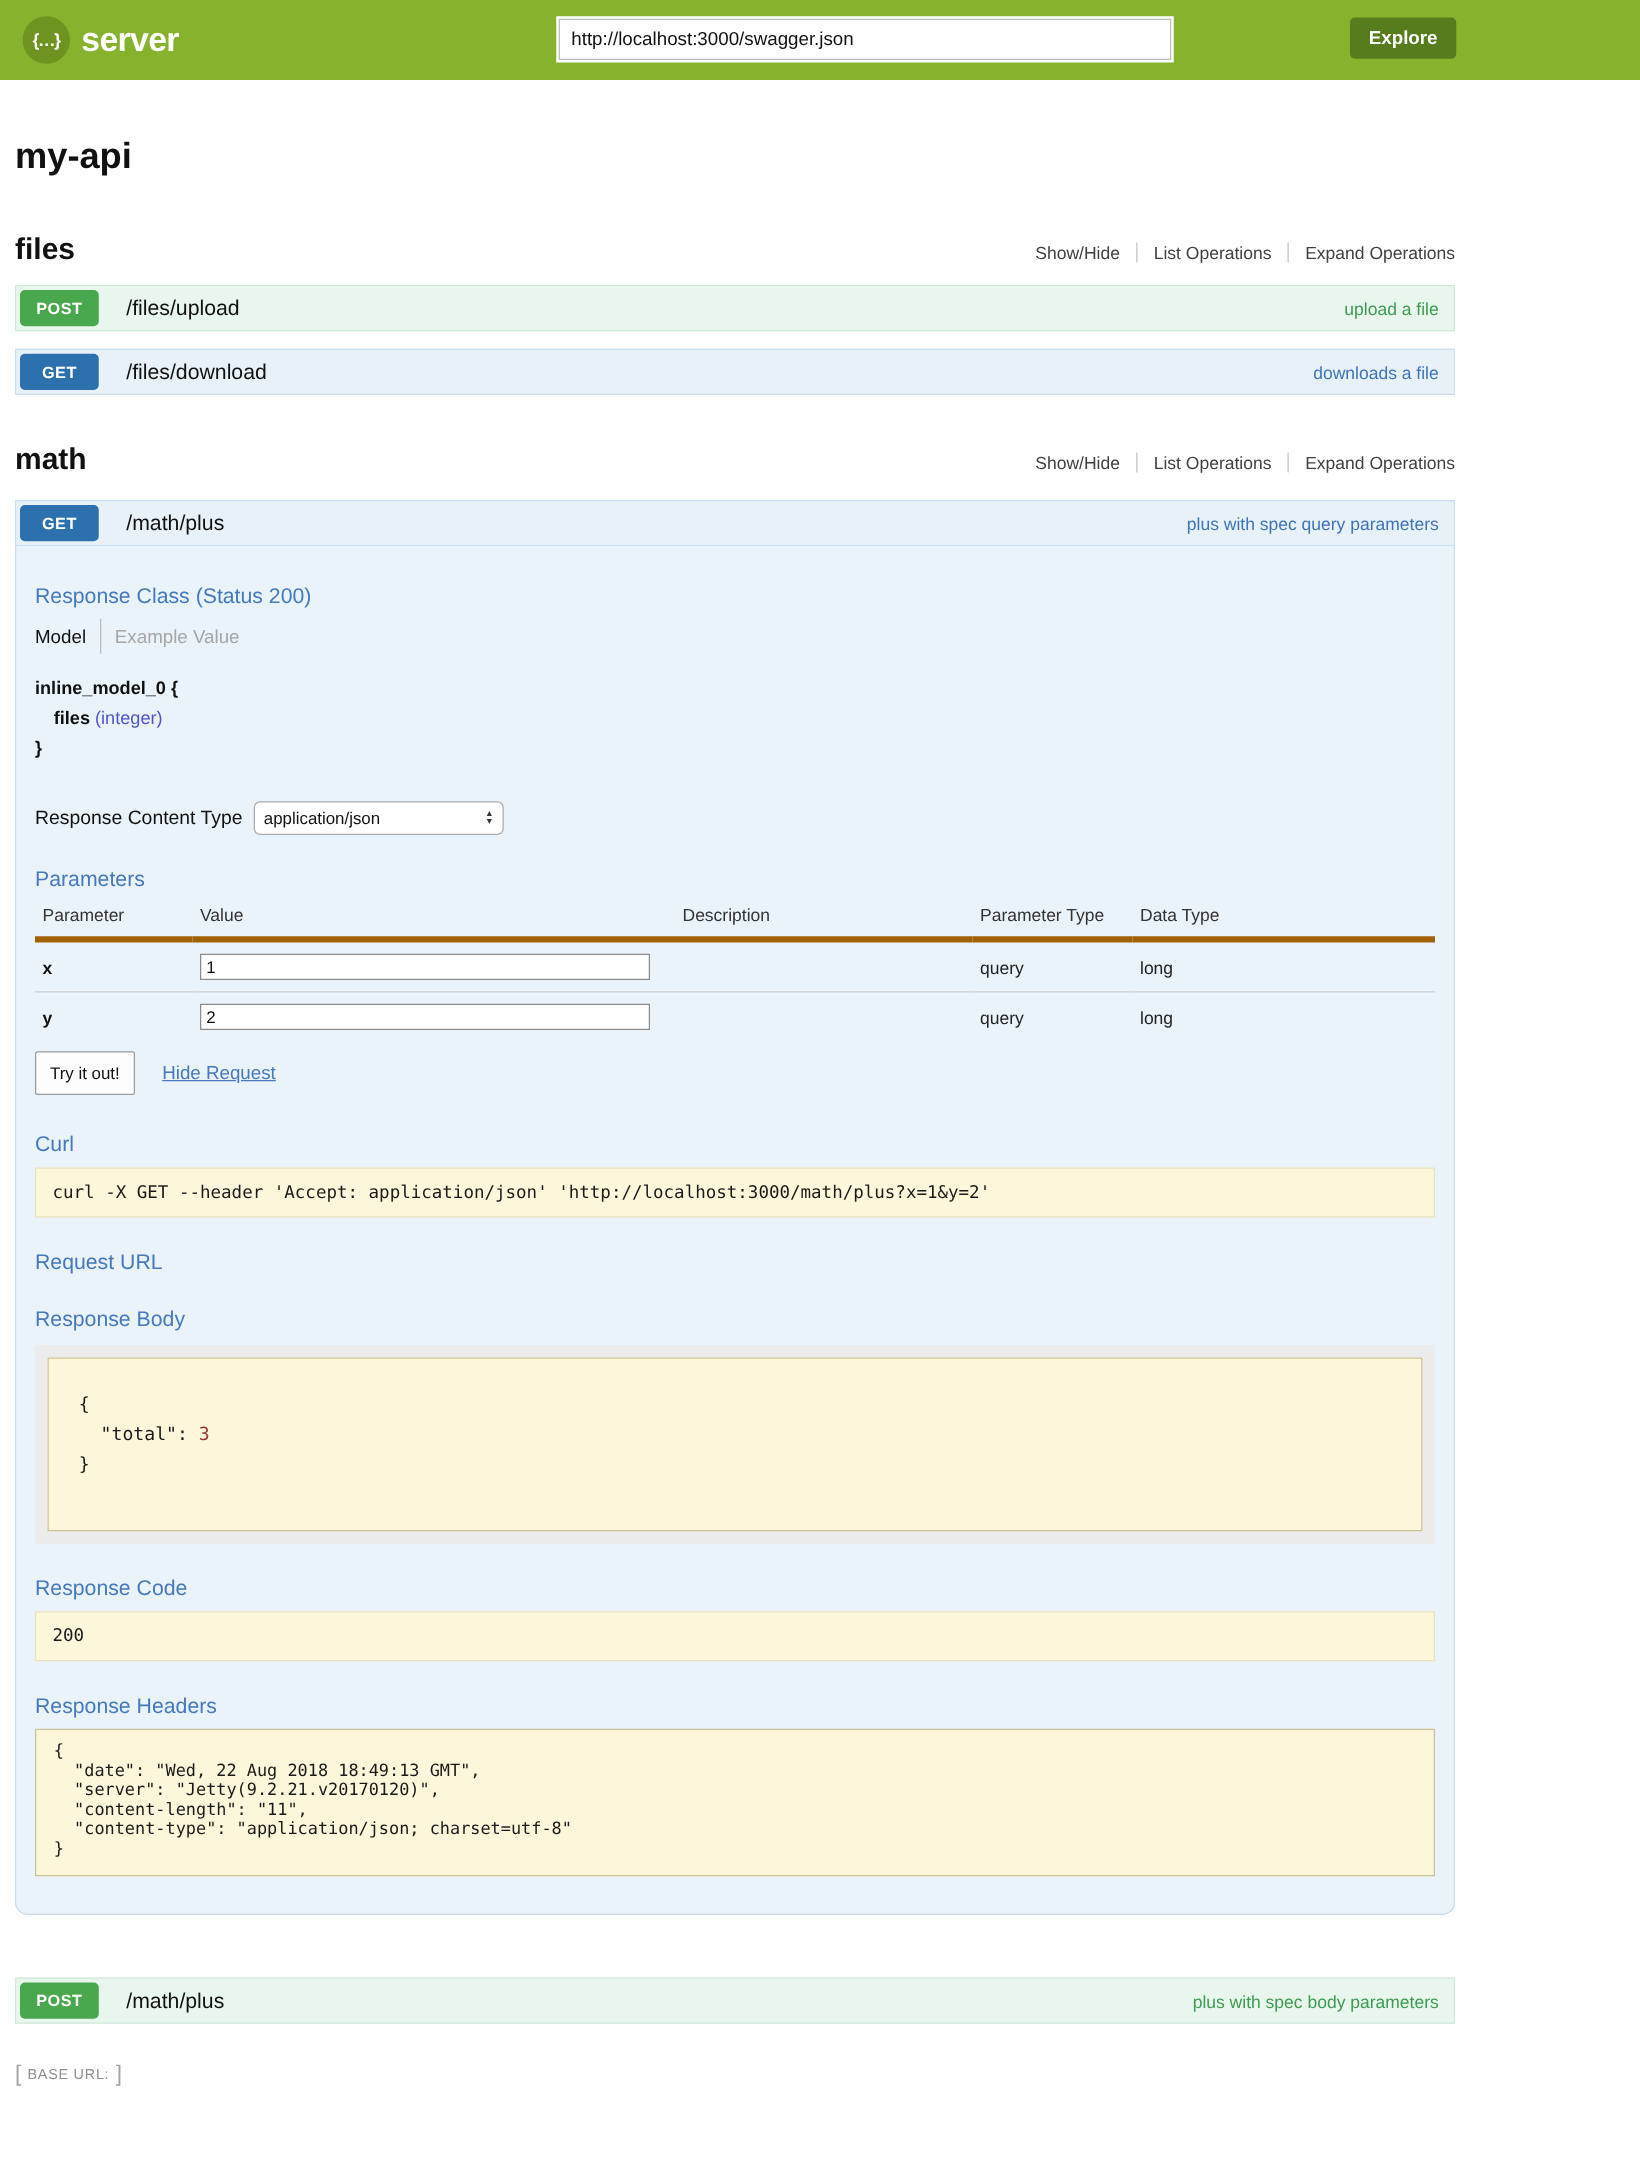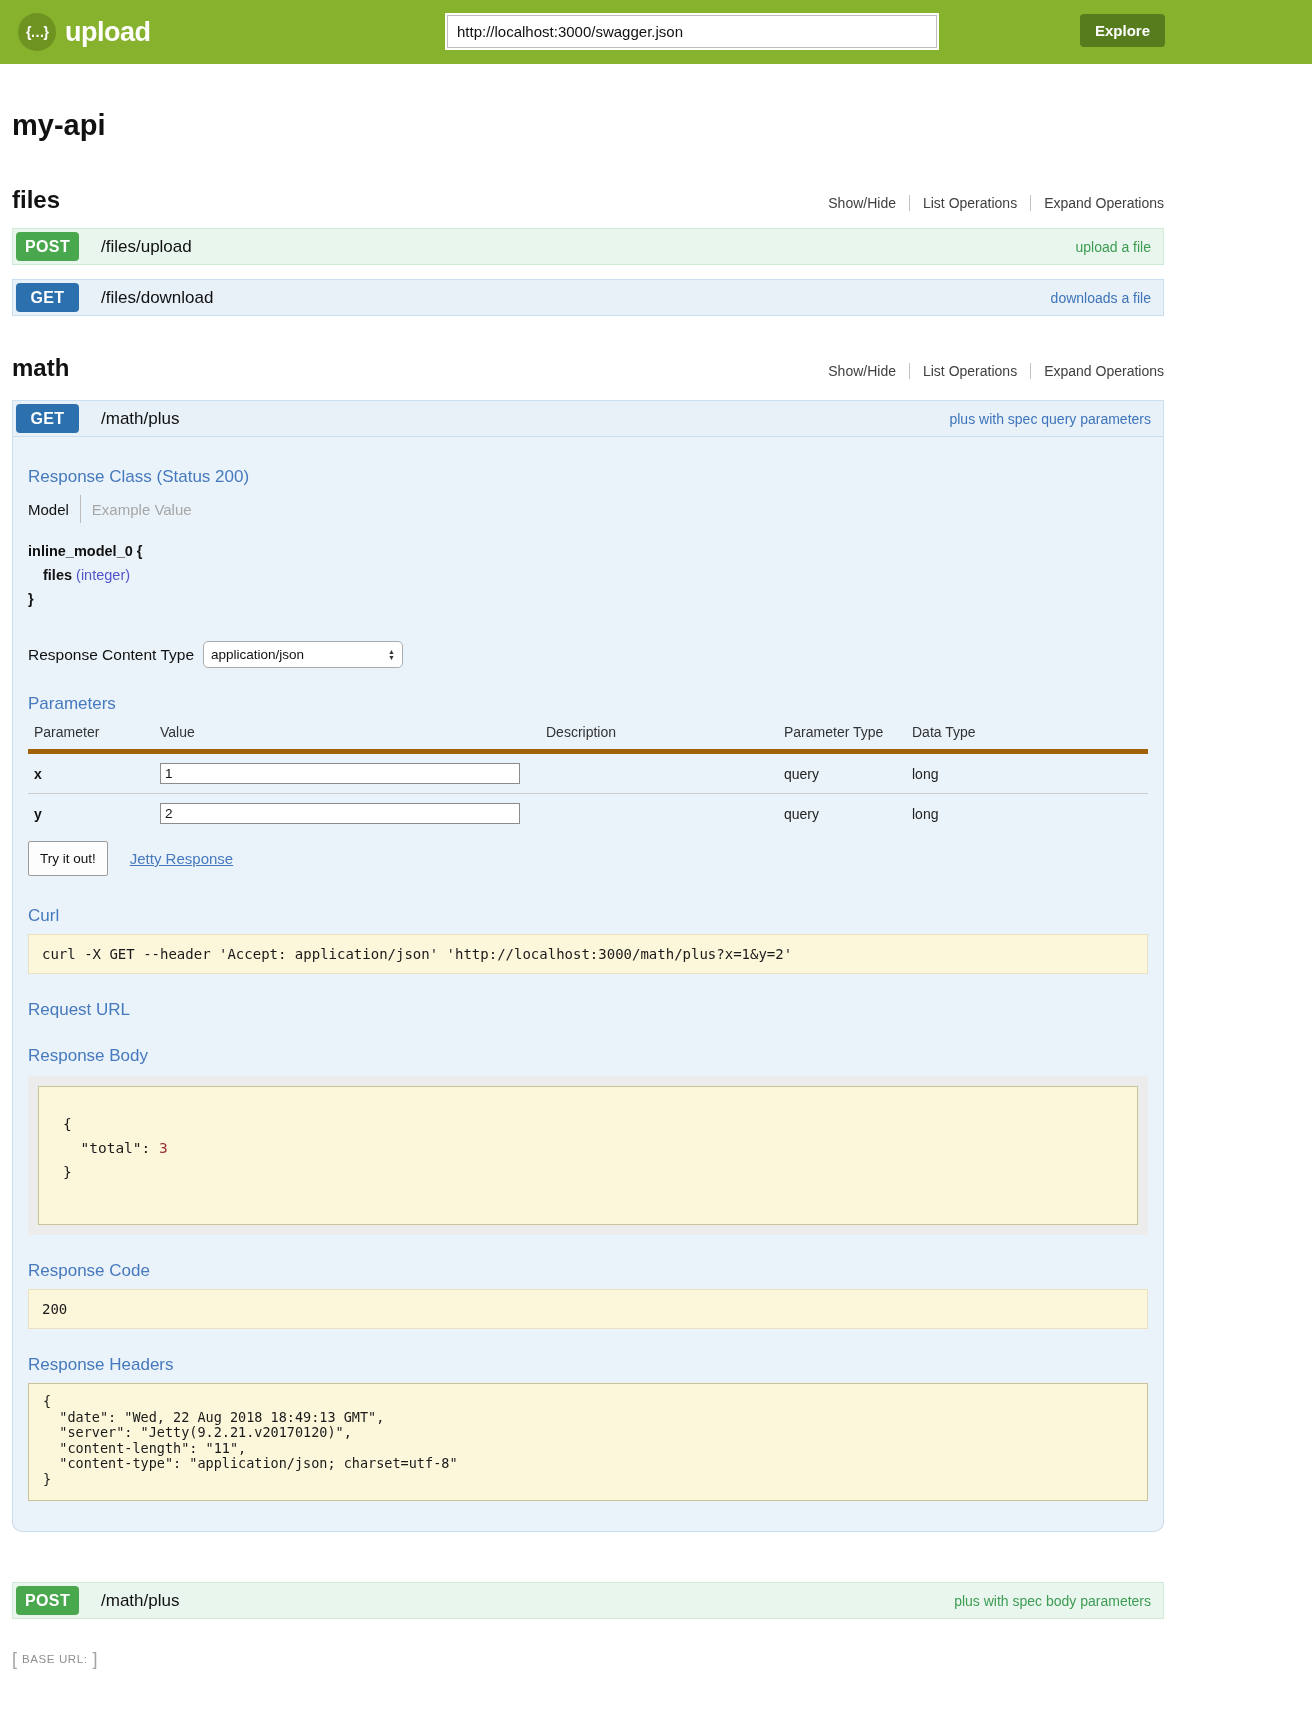--- a/index.html
+++ b/index.html
@@ -46,21 +46,21 @@
 
   
   .op-row {
     margin-top:14px; height:37px; display:flex; align-items:center;
     border:1px solid; cursor:pointer;
   }
   .op-row.post { background:#e9f6ee; border-color:#d0ead8; }
   .op-row.get  { background:#e8f1f8; border-color:#cbdff0; }
   .badge {
     width:63px; height:29px; margin-left:3px; border-radius:4px; color:#fff;
-    font-weight:bold; font-size:16px; display:flex; align-items:center;
+    font-weight:bold; font-size:13px; display:flex; align-items:center;
     justify-content:center; letter-spacing:0.4px;
   }
   .badge.post { background:#49a84d; }
   .badge.get  { background:#2c70ad; }
   .op-path { margin-left:22px; font-size:17px; color:#111; text-decoration:none; }
   .op-summary { margin-left:auto; margin-right:12px; font-size:14px; }
   .op-summary.green { color:#3d9c52; }
   .op-summary.blue  { color:#3e74ba; }
 
   
@@ -134,21 +134,21 @@
   .base-url .bracket { font-size:18px; color:#a4a4a4; }
   .base-url .lbl { font-size:11.5px; color:#8f8f8f; letter-spacing:0.6px; margin:0 5px; vertical-align:2px; }
   .spacer-bottom { height:60px; }
 </style>
 </head>
 <body>
 
 <div class="topbar">
   <div class="logo-wrap">
     <div class="logo-circle">{…}</div>
-    <div class="brand">upload</div>
+    <div class="brand">server</div>
   </div>
   <input class="url-input" type="text" value="http://localhost:3000/swagger.json" style="">
   <button class="explore-btn">Explore</button>
 </div>
 
 <div class="container">
 
   <h1 class="api-title">my-api</h1>
 
   <div class="section-head">
@@ -246,21 +246,21 @@
           <td><input class="param-input" type="text" value="2" style=""></td>
           <td></td>
           <td>query</td>
           <td>long</td>
         </tr>
       </tbody>
     </table>
 
     <div class="actions">
       <button class="try-btn">Try it out!</button>
-      <span class="hide-link">Jetty Response</span>
+      <span class="hide-link">Hide Request</span>
     </div>
 
     <div class="blue-heading" style="margin-top:30px;">Curl</div>
     <div class="codebox">curl -X GET --header 'Accept: application/json' 'http://localhost:3000/math/plus?x=1&amp;y=2'</div>
 
     <div class="blue-heading">Request URL</div>
 
     <div class="blue-heading">Response Body</div>
     <div class="gray-wrap">
       <div class="codebox body-box"><span>{

